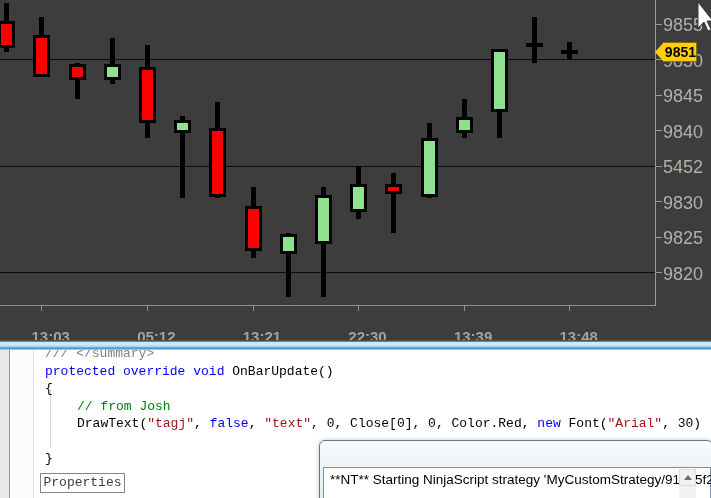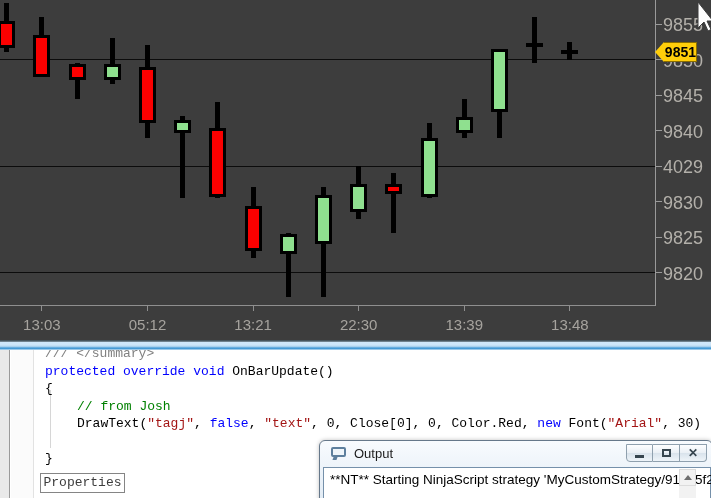--- a/index.html
+++ b/index.html
@@ -10,21 +10,21 @@
   
   #chart-window { position:absolute; left:0; top:0; width:711px; height:340px; background:#3d3d3d; overflow:hidden; }
   #plot { position:absolute; left:0; top:0; width:655px; height:306px; }
   .gridline { position:absolute; left:0; width:655px; height:1px; background:#0c0c0c; }
   .wick { position:absolute; width:5px; background:#000; }
   .body { position:absolute; width:17px; border:3px solid #000; }
   .dojibar { position:absolute; width:17px; height:4px; background:#000; }
 
   #time-axis-line { position:absolute; left:0; top:305px; width:656px; height:1px; background:#8f8f8f; }
   .time-tick { position:absolute; top:306px; width:1px; height:5px; background:#8f8f8f; }
-  .time-label { position:absolute; top:316px; width:56px; text-align:center; font-size:15px; color:#a6a39e; }
+  .time-label { position:absolute; top:328px; width:56px; text-align:right; font-size:15px; color:#a6a39e;font-weight:bold; }
 
   #price-axis { position:absolute; left:655px; top:0; width:56px; height:340px; background:#3d3d3d; }
   #price-axis-border { position:absolute; left:0; top:0; width:1px; height:306px; background:#9a9a9a; }
   .price-tick { position:absolute; left:1px; width:6px; height:1px; background:#9a9a9a; }
   .price-label { position:absolute; left:8px; font-size:18px; color:#b3b0aa; z-index:1; }
 
   #last-price-tag { position:absolute; left:0; top:42px; height:20px; z-index:3; }
   #tag-arrow { position:absolute; left:0; top:0; width:0; height:0;
                border-top:10px solid transparent; border-bottom:10px solid transparent;
                border-right:9px solid #ffce0a; }
@@ -138,21 +138,21 @@
       <div id="price-labels">
           <div class="price-tick" style="top: 23.5px;"></div>
           <div class="price-label" style="top: 15px;">9855</div>
           <div class="price-tick" style="top: 59px;"></div>
           <div class="price-label" style="top: 50.5px;">9850</div>
           <div class="price-tick" style="top: 94.5px;"></div>
           <div class="price-label" style="top: 86px;">9845</div>
           <div class="price-tick" style="top: 130px;"></div>
           <div class="price-label" style="top: 121.5px;">9840</div>
           <div class="price-tick" style="top: 165.5px;"></div>
-          <div class="price-label" style="top: 157px;">4029</div>
+          <div class="price-label" style="top: 157px;">5452</div>
           <div class="price-tick" style="top: 201px;"></div>
           <div class="price-label" style="top: 192.5px;">9830</div>
           <div class="price-tick" style="top: 236.5px;"></div>
           <div class="price-label" style="top: 228px;">9825</div>
           <div class="price-tick" style="top: 272px;"></div>
           <div class="price-label" style="top: 263.5px;">9820</div>
         </div>
       <div id="last-price-tag" style="top: 42.4px;">
         <div id="tag-arrow"></div>
         <div id="tag-rect">9851</div>
@@ -174,38 +174,20 @@
         <div class="code-line" style="left: 45px; top: 12.5px;"><span style="color: rgb(0, 0, 255);">protected override void </span><span style="color: rgb(0, 0, 0);">OnBarUpdate()</span></div>
         <div class="code-line" style="left: 45px; top: 30px;"><span style="color: rgb(0, 0, 0);">{</span></div>
         <div class="code-line" style="left: 77px; top: 47.5px;"><span style="color: rgb(0, 128, 0);">// from Josh</span></div>
         <div class="code-line" style="left: 77px; top: 65px;"><span style="color: rgb(0, 0, 0);">DrawText(</span><span style="color: rgb(163, 21, 21);">"tagj"</span><span style="color: rgb(0, 0, 0);">, </span><span style="color: rgb(0, 0, 255);">false</span><span style="color: rgb(0, 0, 0);">, </span><span style="color: rgb(163, 21, 21);">"text"</span><span style="color: rgb(0, 0, 0);">, 0, Close[0], 0, Color.Red, </span><span style="color: rgb(0, 0, 255);">new</span><span style="color: rgb(0, 0, 0);"> Font(</span><span style="color: rgb(163, 21, 21);">"Arial"</span><span style="color: rgb(0, 0, 0);">, 30)</span></div>
         <div class="code-line" style="left: 45px; top: 100px;"><span style="color: rgb(0, 0, 0);">}</span></div>
       </div>
     <div id="properties-region">Properties</div>
   </div>
 
   <div id="output-window">
-    <div id="output-titlebar">
-      <div id="output-icon">
-        <div class="scr"></div>
-        <div class="stand"></div>
-      </div>
-      <div id="output-title">Output</div>
-      <div id="window-buttons">
-        <div class="win-btn">
-            <div class="glyph-min"></div>
-          </div>
-        <div class="win-btn">
-            <div class="glyph-max"></div>
-          </div>
-        <div class="win-btn">
-            <div class="glyph-close">✕</div>
-          </div>
-      </div>
-    </div>
     <div id="output-content">
       <div id="output-text">**NT** Starting NinjaScript strategy 'MyCustomStrategy/917a5f2b</div>
       <div id="output-scrollbar">
         <div id="scroll-up-btn">
             <div class="glyph-up"></div>
           </div>
       </div>
     </div>
   </div>
 

